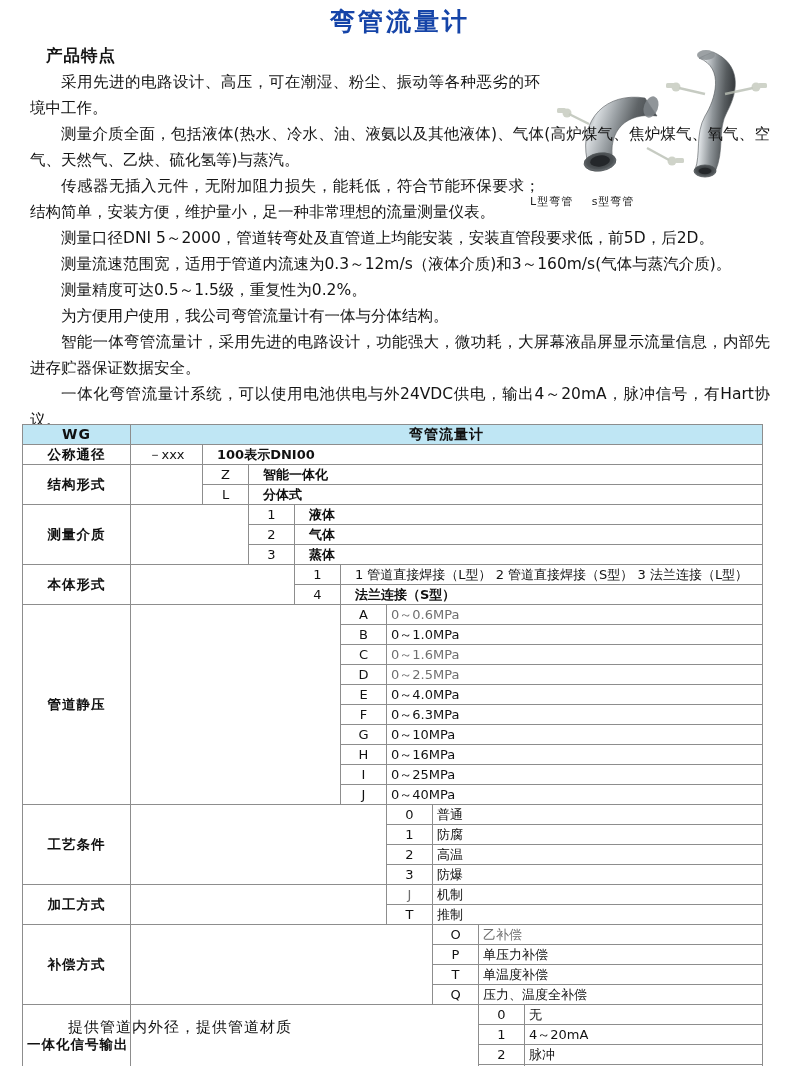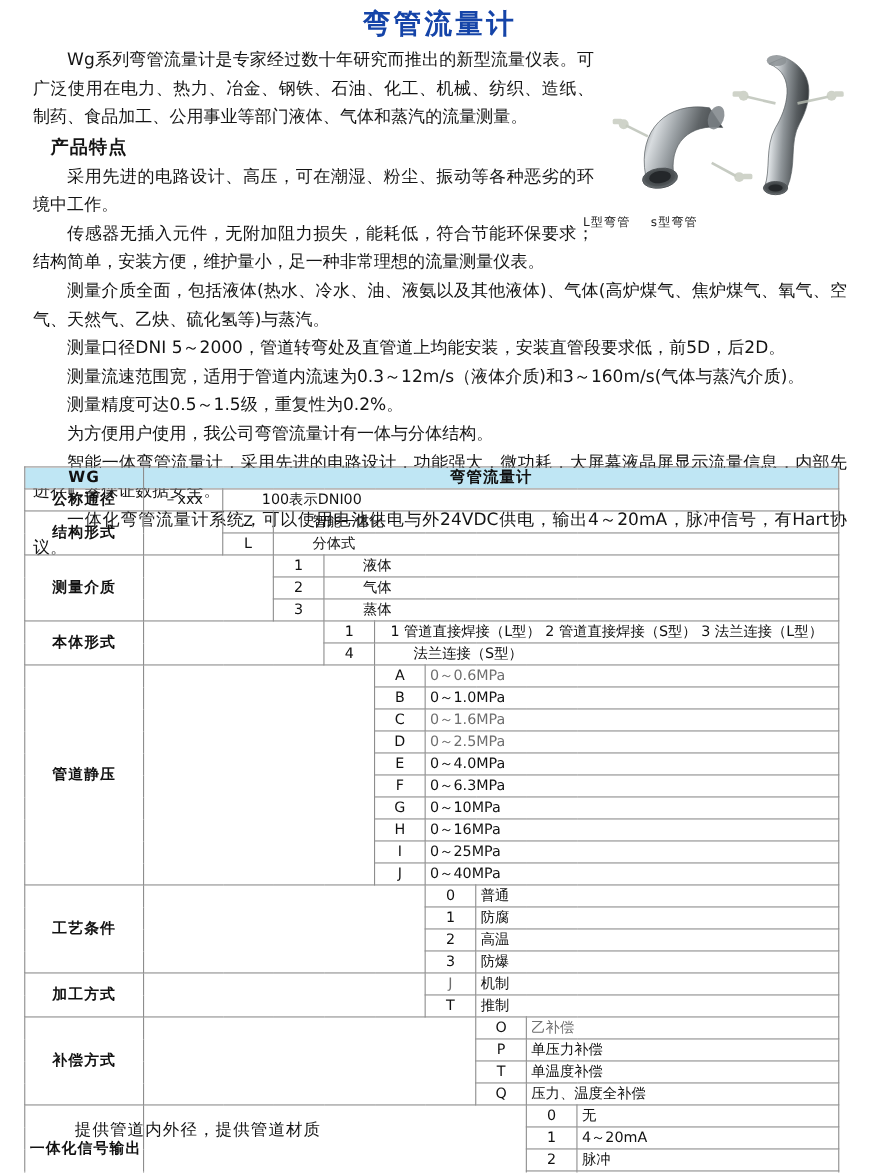--- a/index.html
+++ b/index.html
@@ -103,21 +103,21 @@
   .code{
     text-align:center;
     font-size:13px;
   }
   .desc{
     text-align:left;
     padding-left:8px;
     font-size:13px;
   }
   .desc.ctr{text-align:center;}
-  .desc.pad{padding-left:35px;}
+  .desc.pad{padding-left:14px;font-weight:bold;}
   .faint{color:#6e6e6e;}
 
   
   .footer{
     position:absolute;
     left:68px;
     top:1018px;
     font-size:15px;
     letter-spacing:1px;
     color:#141414;
@@ -190,25 +190,24 @@
         </g>
       </g>
     </svg>
   </div>
   <div class="pipe-caption">
     <span>L型弯管</span>
     <span>s型弯管</span>
   </div>
 
   <div class="body-text">
-    <p class="para indent wrap-left">Wg系列弯管流量计是专家经过数十年研究而推出的新型流量仪表。可广泛使用在电力、热力、冶金、钢铁、石油、化工、机械、纺织、造纸、制药、食品加工、公用事业等部门液体、气体和蒸汽的流量测量。</p>
     <p class="sec-head">产品特点</p>
     <p class="para indent wrap-left">采用先进的电路设计、高压，可在潮湿、粉尘、振动等各种恶劣的环境中工作。</p>
+    <p class="para indent full">测量介质全面，包括液体(热水、冷水、油、液氨以及其他液体)、气体(高炉煤气、焦炉煤气、氧气、空气、天然气、乙炔、硫化氢等)与蒸汽。</p>
     <p class="para indent wrap-left">传感器无插入元件，无附加阻力损失，能耗低，符合节能环保要求；结构简单，安装方便，维护量小，足一种非常理想的流量测量仪表。</p>
-    <p class="para indent full">测量介质全面，包括液体(热水、冷水、油、液氨以及其他液体)、气体(高炉煤气、焦炉煤气、氧气、空气、天然气、乙炔、硫化氢等)与蒸汽。</p>
     <p class="para indent full">测量口径DNI 5～2000，管道转弯处及直管道上均能安装，安装直管段要求低，前5D，后2D。</p>
     <p class="para indent full">测量流速范围宽，适用于管道内流速为0.3～12m/s（液体介质)和3～160m/s(气体与蒸汽介质)。</p>
     <p class="para indent full">测量精度可达0.5～1.5级，重复性为0.2%。</p>
     <p class="para indent full">为方便用户使用，我公司弯管流量计有一体与分体结构。</p>
     <p class="para indent full">智能一体弯管流量计，采用先进的电路设计，功能强大，微功耗，大屏幕液晶屏显示流量信息，内部先进存贮器保证数据安全。</p>
     <p class="para indent full">一体化弯管流量计系统，可以使用电池供电与外24VDC供电，输出4～20mA，脉冲信号，有Hart协议。</p>
   </div>
 
   <div class="spec-wrap">
     <table class="spec">

